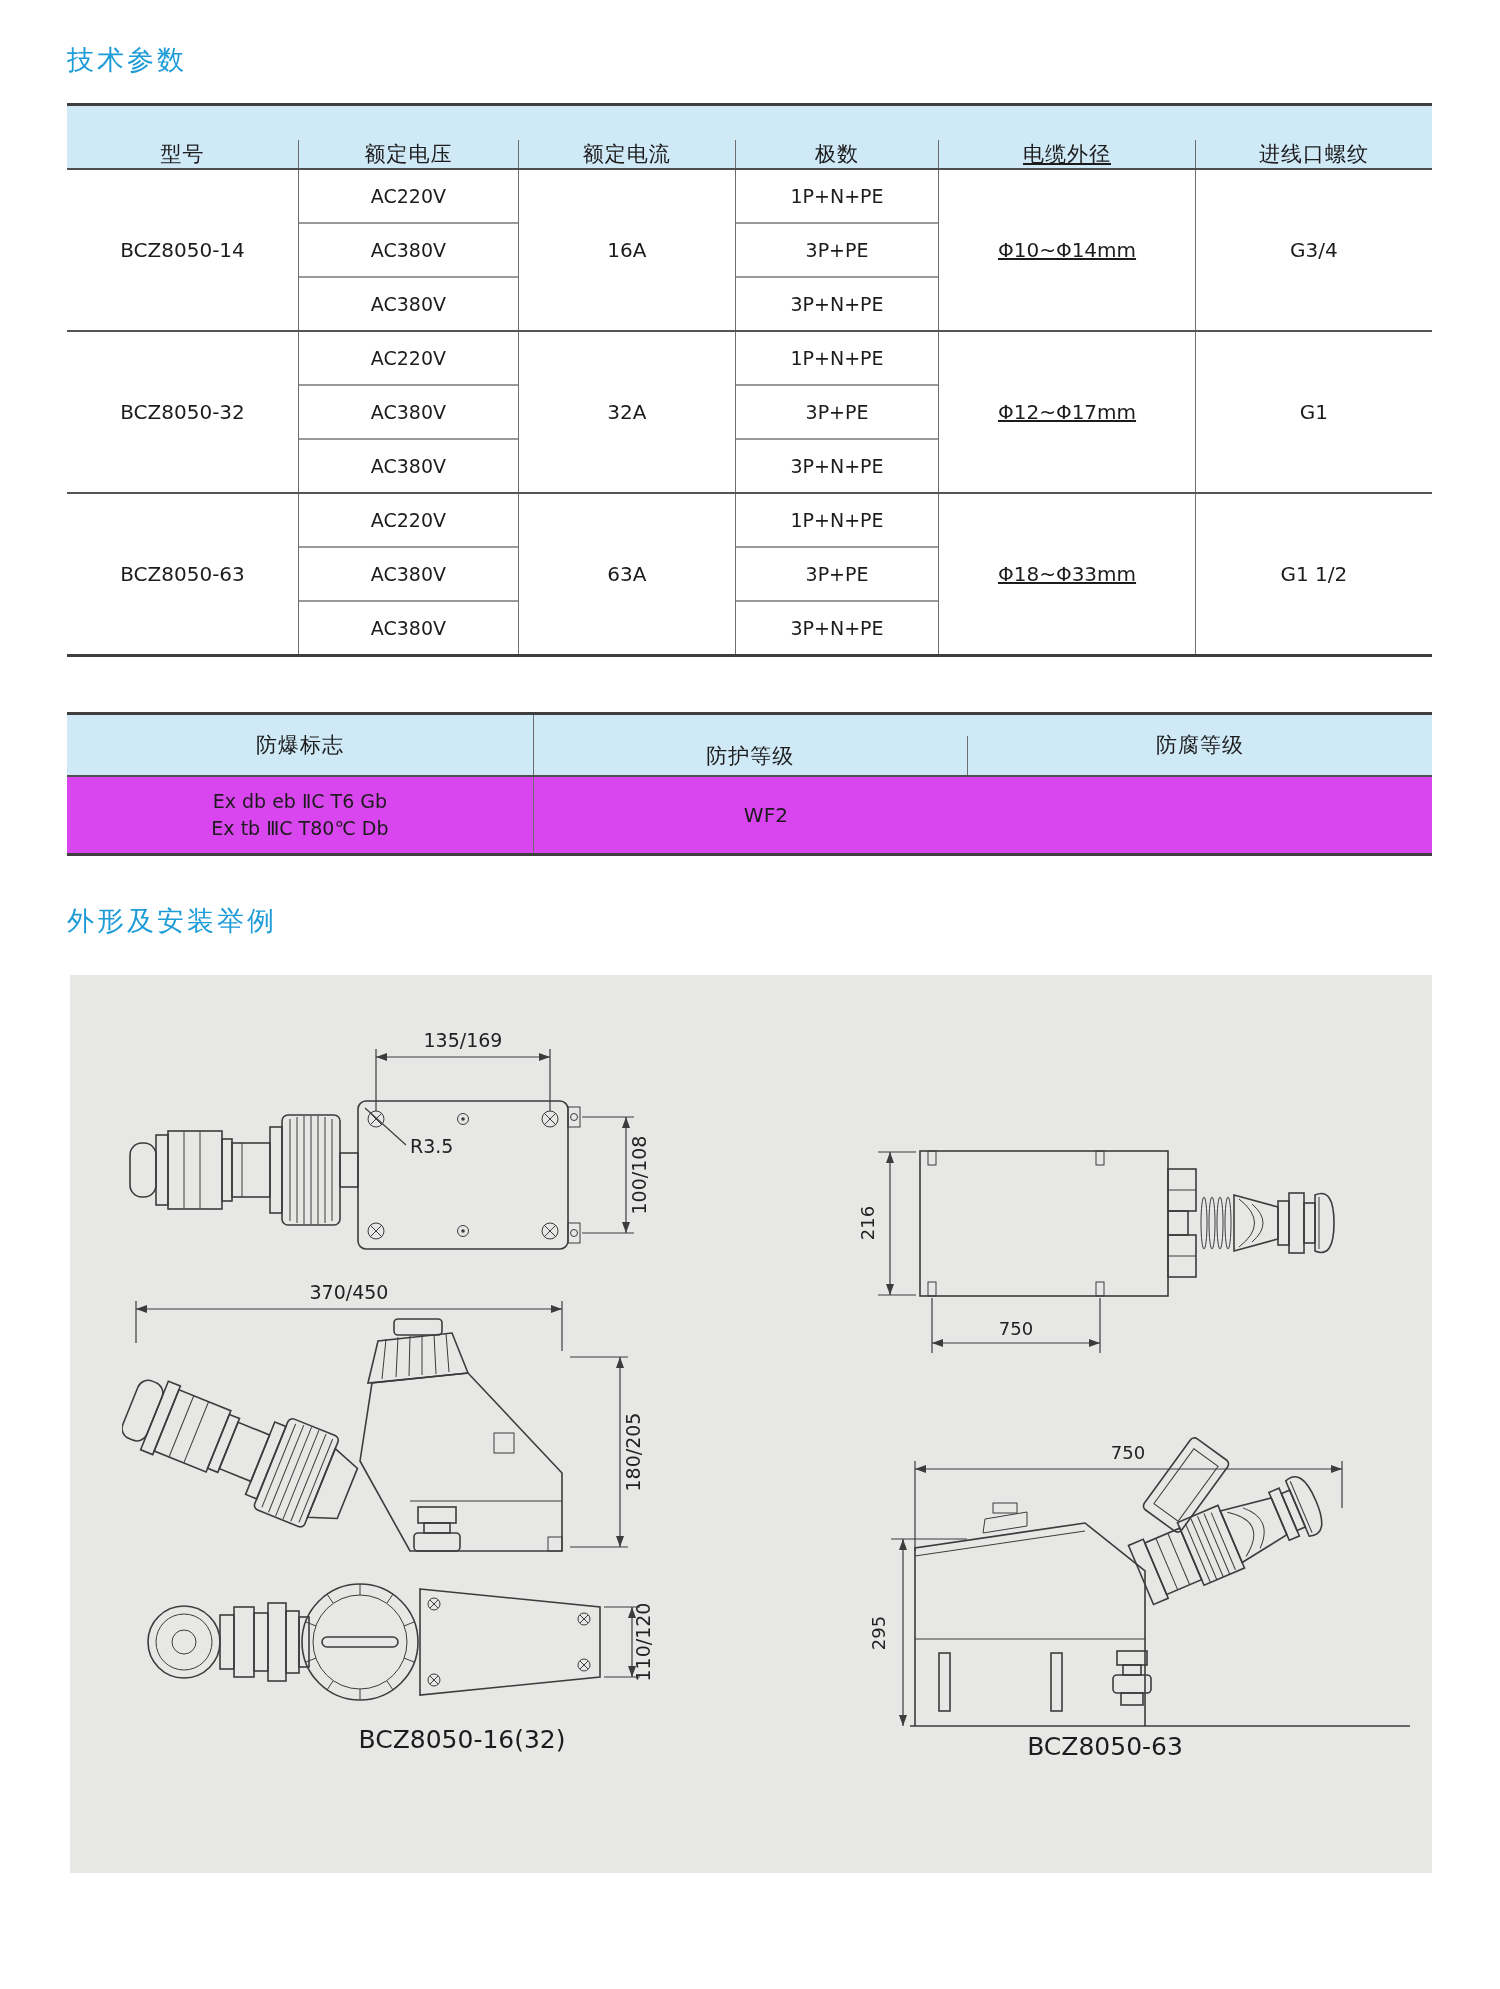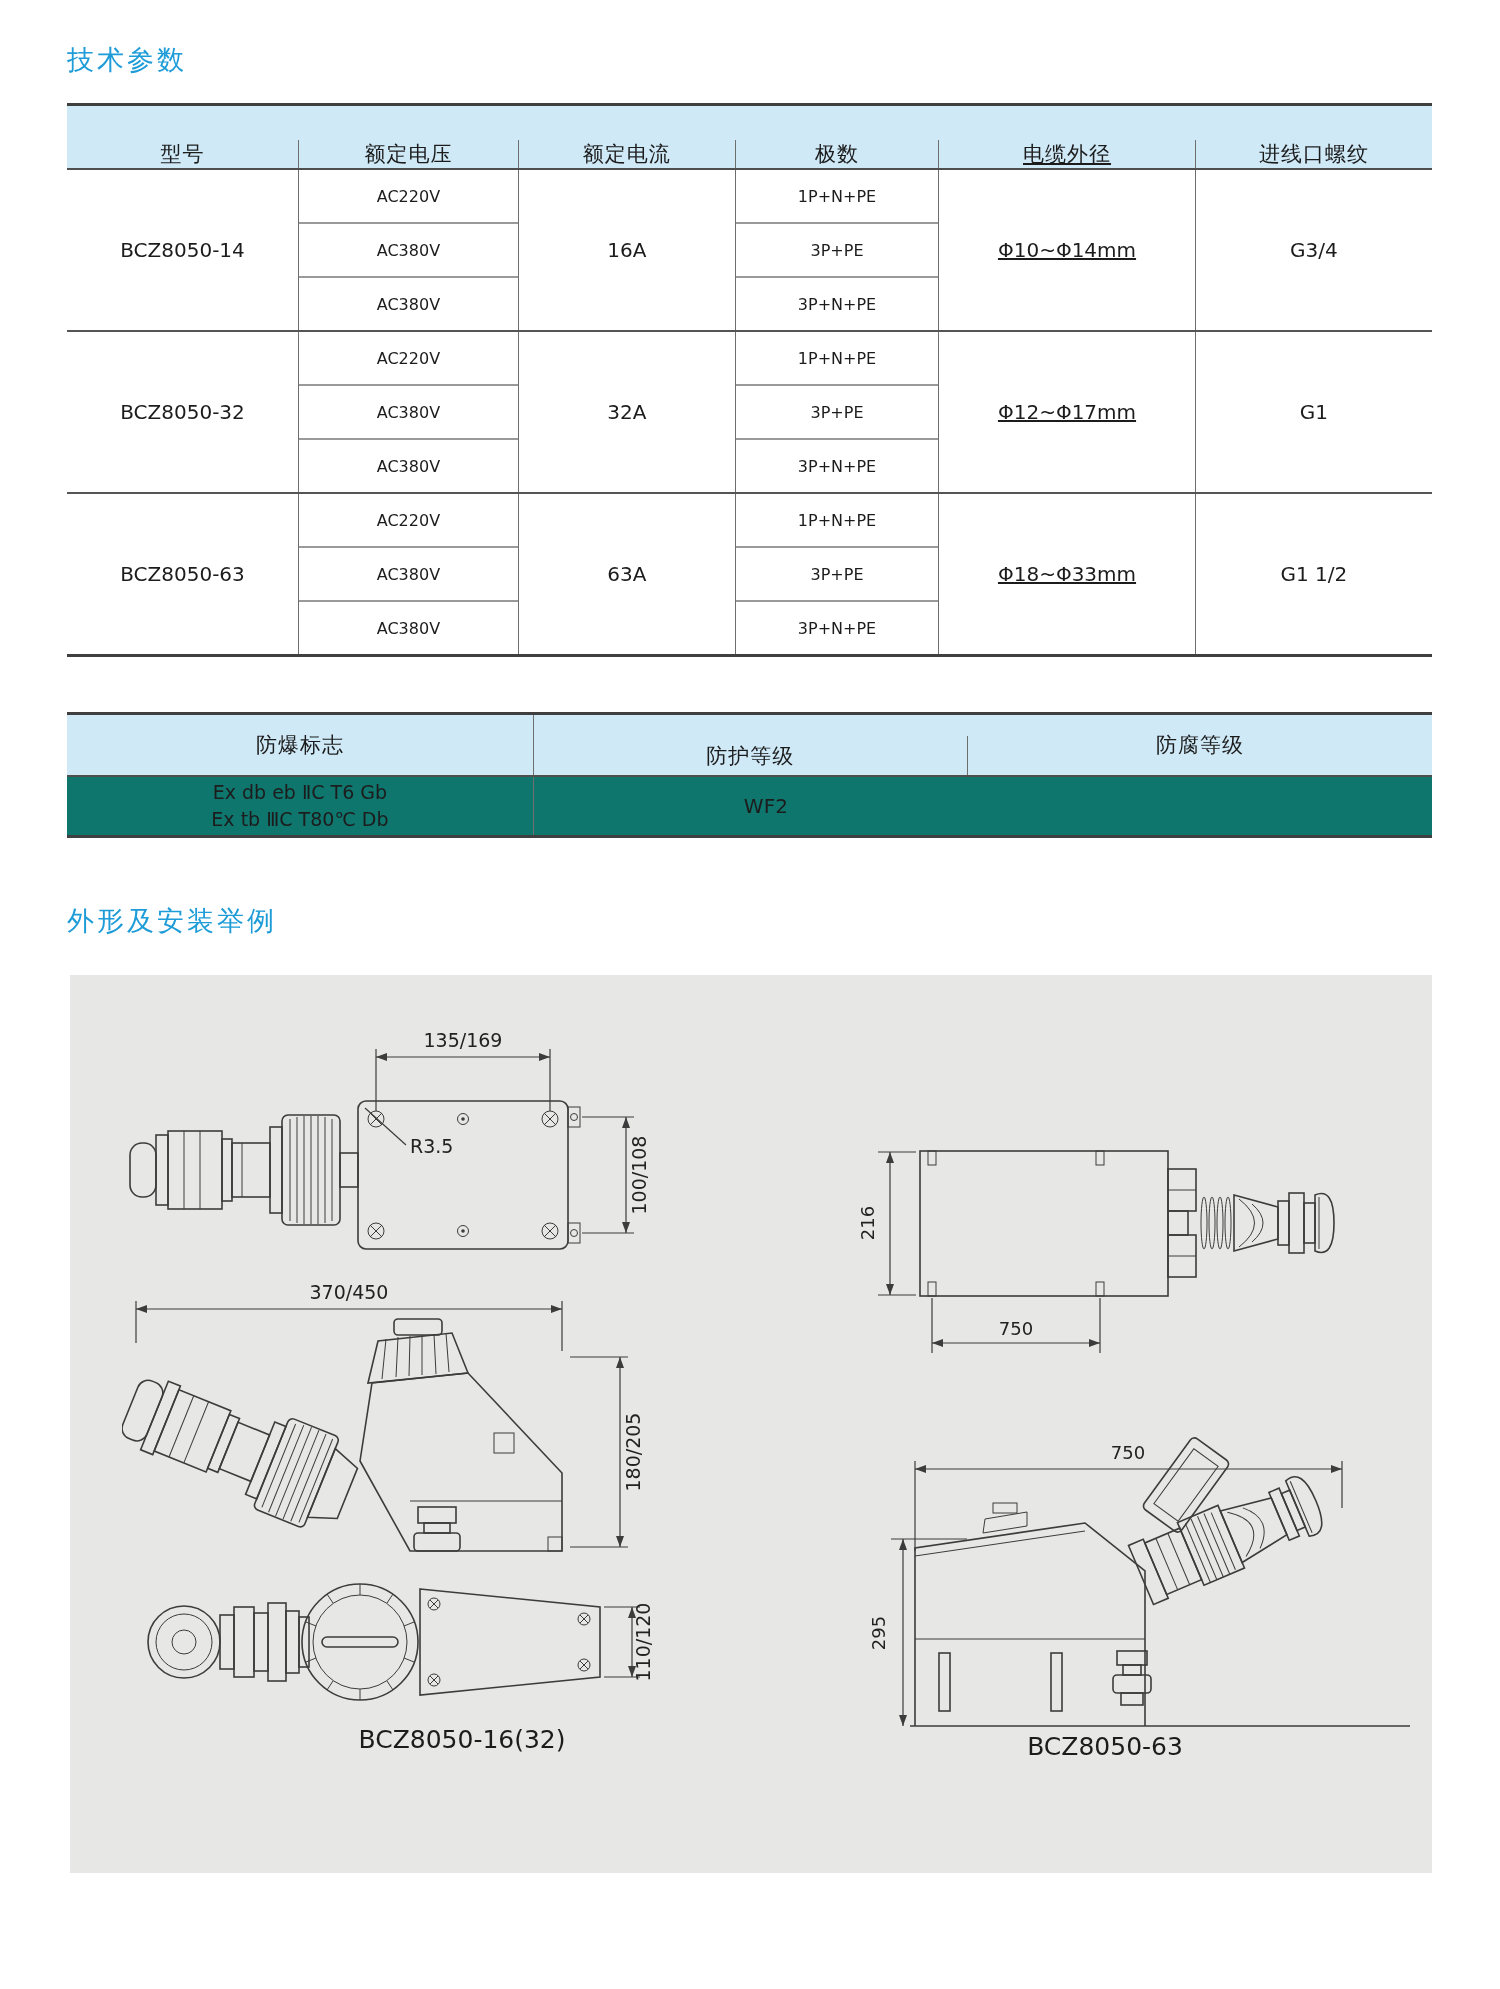--- a/index.html
+++ b/index.html
@@ -16,29 +16,29 @@
     border-top:3px solid #3f3f3f;border-bottom:3px solid #3f3f3f;box-sizing:border-box;
   }
   .spec-header{display:flex;height:62px;background:#cfe9f7;border-bottom:2px solid #4f4f4f;align-items:flex-end;}
   .hcell{display:flex;align-items:center;justify-content:center;font-size:21px;letter-spacing:1px;box-sizing:border-box;}
   .vsep{border-right:1px solid #6e6e6e;}
   .c1{width:17.0%;} .c2{width:16.1%;} .c3{width:15.9%;} .c4{width:14.9%;} .c5{width:18.8%;text-decoration:underline;} .c6{width:17.3%;}
   .group{display:flex;height:160px;border-bottom:2px solid #555;}
   .group:last-child{border-bottom:none;}
   .cell{display:flex;align-items:center;justify-content:center;font-size:20px;box-sizing:border-box;}
   .stack{flex-direction:column;align-items:stretch;padding:0;}
-  .stack .sub{flex:1;display:flex;align-items:center;justify-content:center;border-bottom:2px solid #9a9a9a;font-size:16px;box-sizing:border-box;}
+  .stack .sub{flex:1;display:flex;align-items:center;justify-content:center;border-bottom:2px solid #9a9a9a;font-size:19px;box-sizing:border-box;}
   .stack .sub:last-child{border-bottom:none;}
   
   .rating{
     position:absolute;left:67px;top:712px;width:1365px;
     border-top:3px solid #3f3f3f;border-bottom:3px solid #3f3f3f;box-sizing:border-box;
   }
   .rating-header{display:flex;height:60px;background:#cfe9f7;border-bottom:2px solid #4f4f4f;}
-  .rating-row{display:flex;height:58px;background:#0f766e;}
+  .rating-row{display:flex;height:76px;background:#d946ef;}
   .r1{width:34.2%;} .r2{width:31.8%;margin-top:21px;} .r3{width:34.0%;}
   .exmark{display:flex;flex-direction:column;align-items:center;justify-content:center;font-size:19px;line-height:27px;}
   
   .panel{position:absolute;left:70px;top:975px;width:1362px;height:898px;background:#e7e7e6;}
   .drw{position:absolute;}
   .caption{position:absolute;font-size:25px;color:#1c1c1c;transform:translateX(-50%);white-space:nowrap;}
   svg text{font-family:"DejaVu Sans","Liberation Sans",sans-serif;fill:#222;}
   .ln{stroke:#3c3c3c;stroke-width:1.6;fill:none;}
   .ln2{stroke:#3c3c3c;stroke-width:1.0;fill:none;}
   .dim{stroke:#3c3c3c;stroke-width:1.2;fill:none;}

